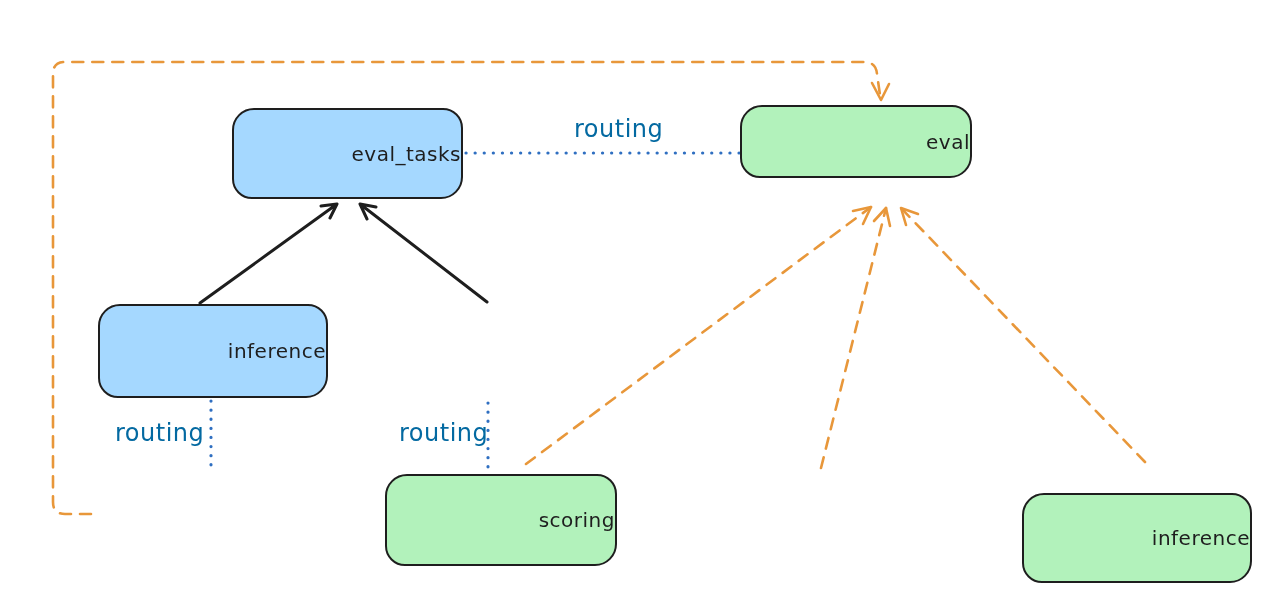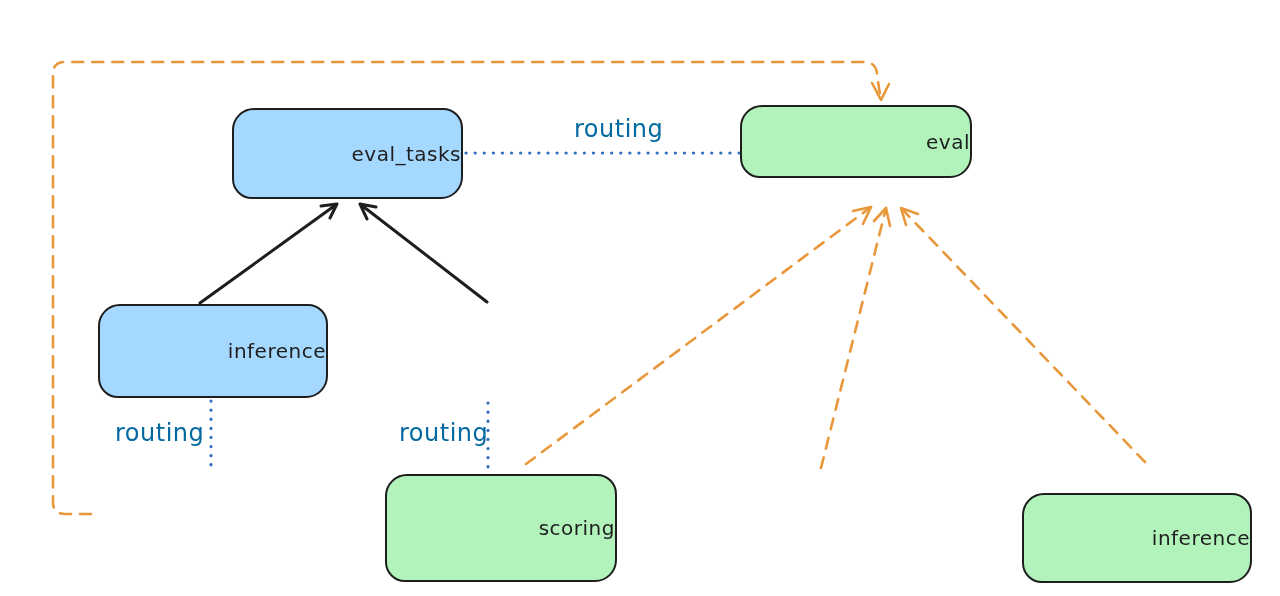--- a/index.html
+++ b/index.html
@@ -29,21 +29,21 @@
     color: #1e1e1e;
   }
   .node-blue  { background: #a5d8ff; }
   .node-green { background: #b2f2bb; }
 
   .node-eval-tasks        { left: 232px; top: 108px; width: 231px; height: 91px; }
   .node-eval              { left: 740px; top: 105px; width: 232px; height: 73px; }
   .node-datasets          { left:  98px; top: 304px; width: 230px; height: 94px; }
   .node-scoring-functions { left: 378px; top: 305px; width: 232px; height: 95px; }
   .node-datasetio         { left:  93px; top: 476px; width: 232px; height: 94px; }
-  .node-scoring           { left: 385px; top: 474px; width: 232px; height: 108px; }
+  .node-scoring           { left: 385px; top: 474px; width: 232px; height: 92px; }
   .node-agents            { left: 708px; top: 473px; width: 230px; height: 92px; }
   .node-inference         { left:1022px; top: 493px; width: 230px; height: 90px; }
 
   .routing-label {
     position: absolute;
     color: #0369a1;
     font-size: 24px;
     font-weight: 400;
     letter-spacing: 0.5px;
   }

